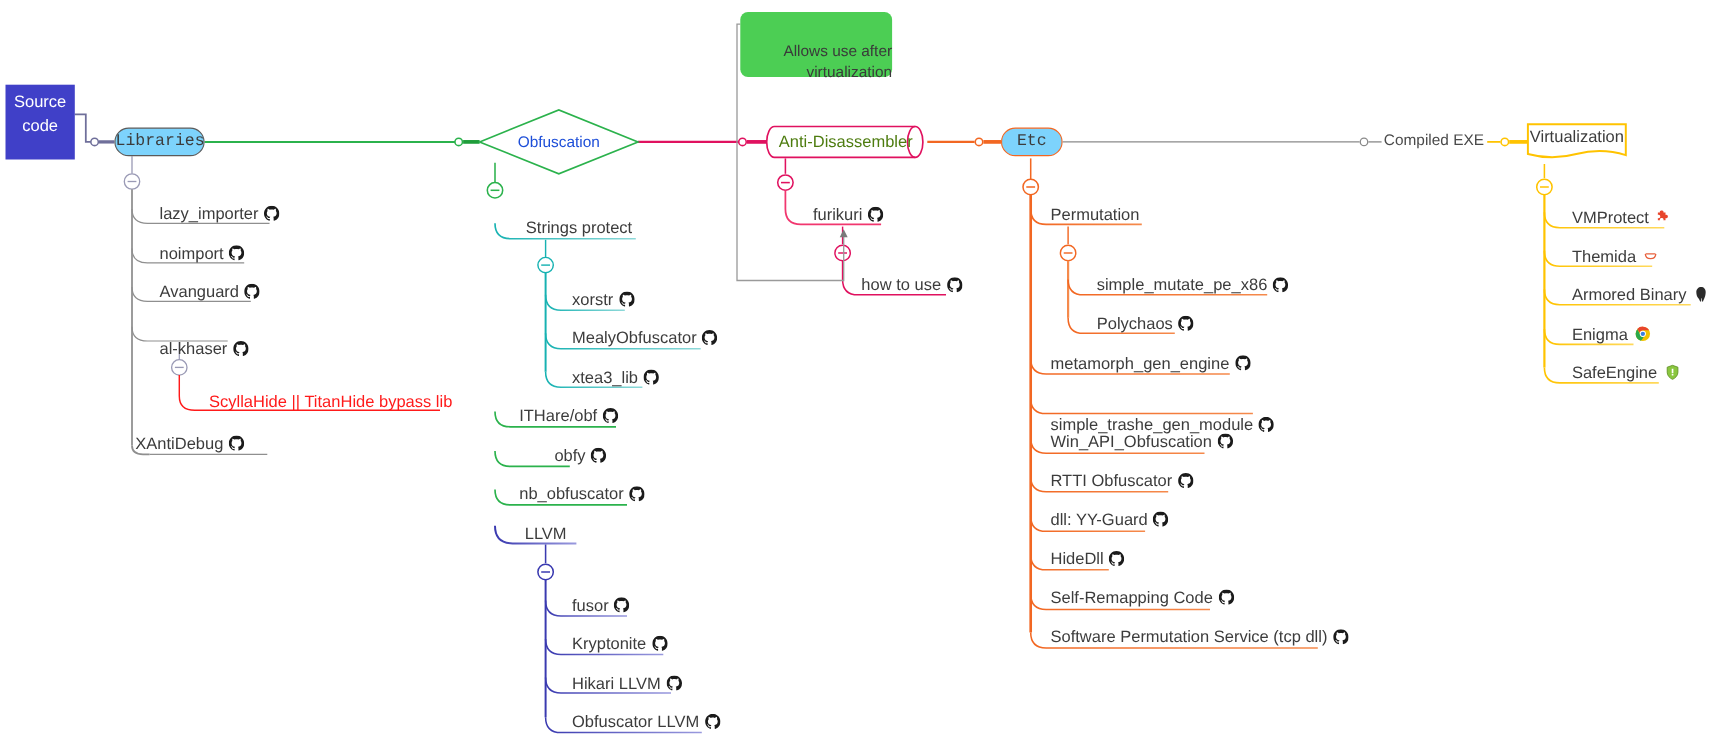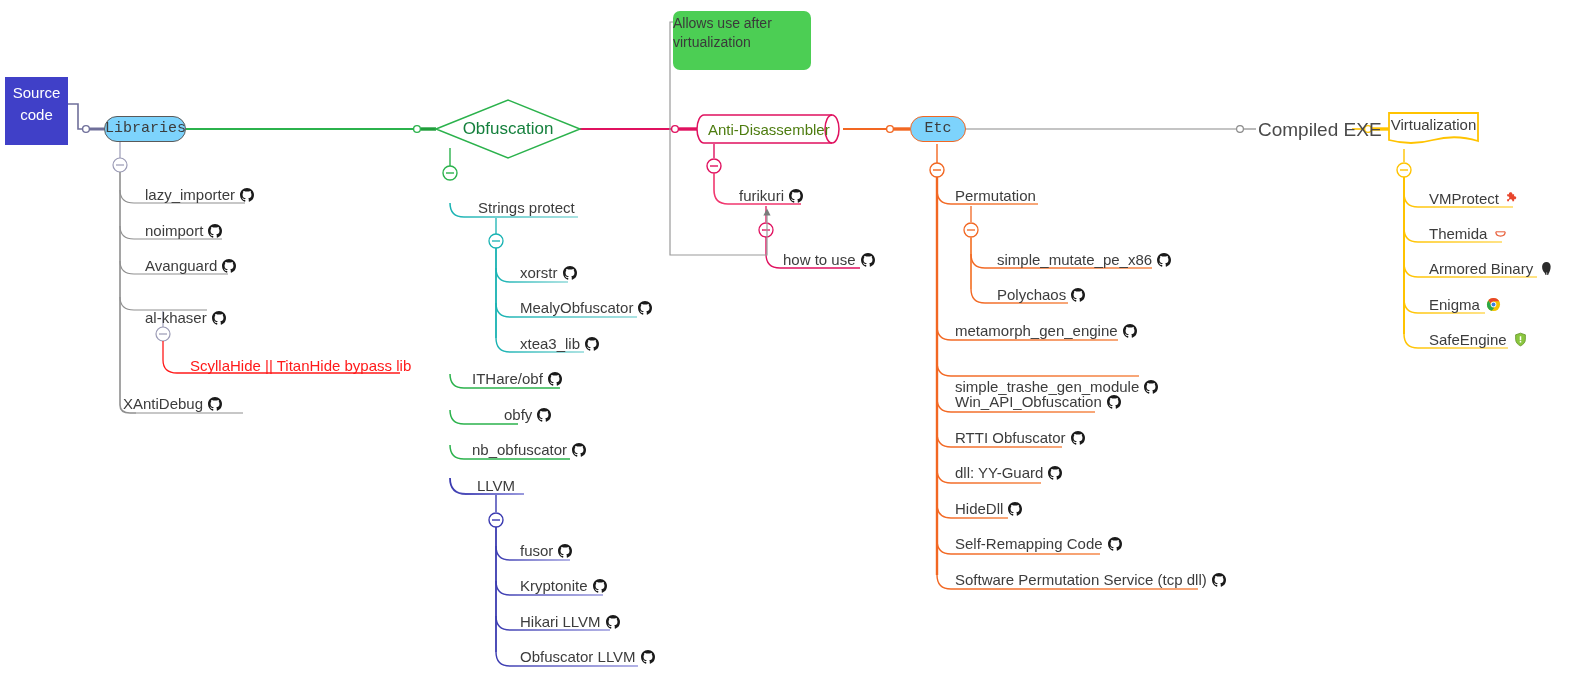--- a/index.html
+++ b/index.html
@@ -21,21 +21,21 @@
     background:#7dd3fc;font-size:15px;color:#3c3c3c;
     height:26px;line-height:24px;text-align:center;box-sizing:border-box;font-family:Liberation Mono, monospace;
   }
   .capsule.orange{border-color:#f26722;}
 
   
   .diamond-wrap{position:absolute;}
   .diamond-wrap .label{
     position:absolute;left:0;top:0;width:100%;height:100%;
     display:flex;align-items:center;justify-content:center;
-    font-size:17px;color:#15803d;
+    font-size:14px;color:#1d4ed8;
   }
 
   
   .cyl-wrap{position:absolute;}
   .cyl-wrap .label{
     position:absolute;left:0;top:0;width:100%;height:100%;
     display:flex;align-items:center;justify-content:flex-start;
     padding-left:11px;box-sizing:border-box;
     font-size:15px;color:#4d7c0f;
   }
@@ -50,26 +50,26 @@
   }
 
   
   .leaf{position:absolute;font-size:15px;color:#3c3c3c;white-space:nowrap;line-height:18px;}
   .leaf.red{color:#ff1a1a;}
 
   
   .note{
     position:absolute;left:673px;top:11px;width:138px;height:59px;
     background:#4cce54;border-radius:7px;color:#3a3a3a;font-size:14px;
-    line-height:19px;text-align:left;box-sizing:border-box;padding-top:3px;
+    line-height:19px;text-align:right;box-sizing:border-box;padding-top:26px;
   }
   .note span{display:block;}
 
   
-  .wire-label{position:absolute;font-size:19px;color:#4a4a4a;white-space:nowrap;}
+  .wire-label{position:absolute;font-size:14px;color:#4a4a4a;white-space:nowrap;}
 
   .gh{display:inline-block;vertical-align:-2px;margin-left:5px;}
   .emoji{display:inline-block;vertical-align:-2px;margin-left:6px;font-size:14px;}
 </style>
 </head>
 <body>
 
 <div id="canvas">
 
   <svg id="wires" viewBox="0 0 1572 683" xmlns="http://www.w3.org/2000/svg">

